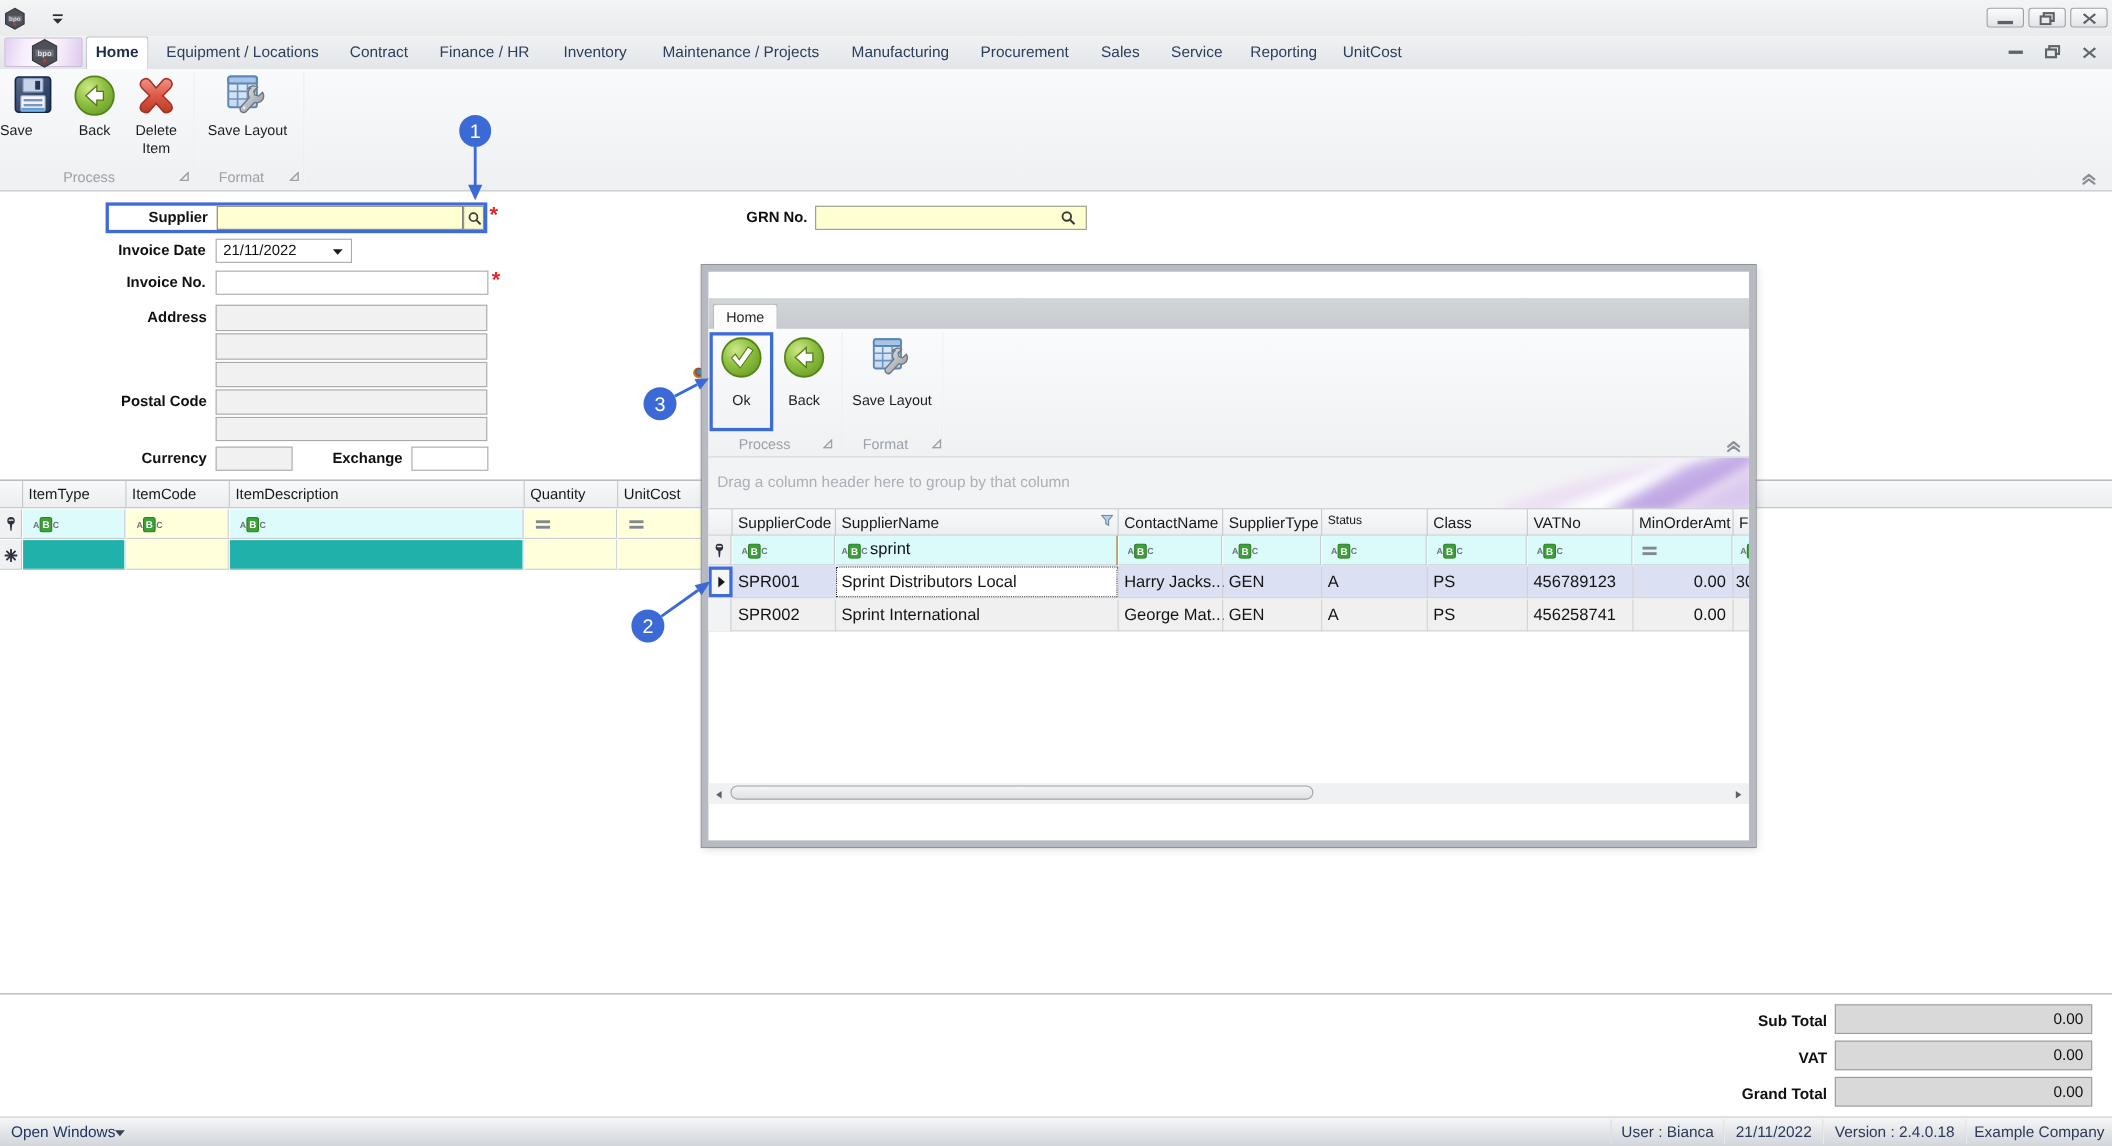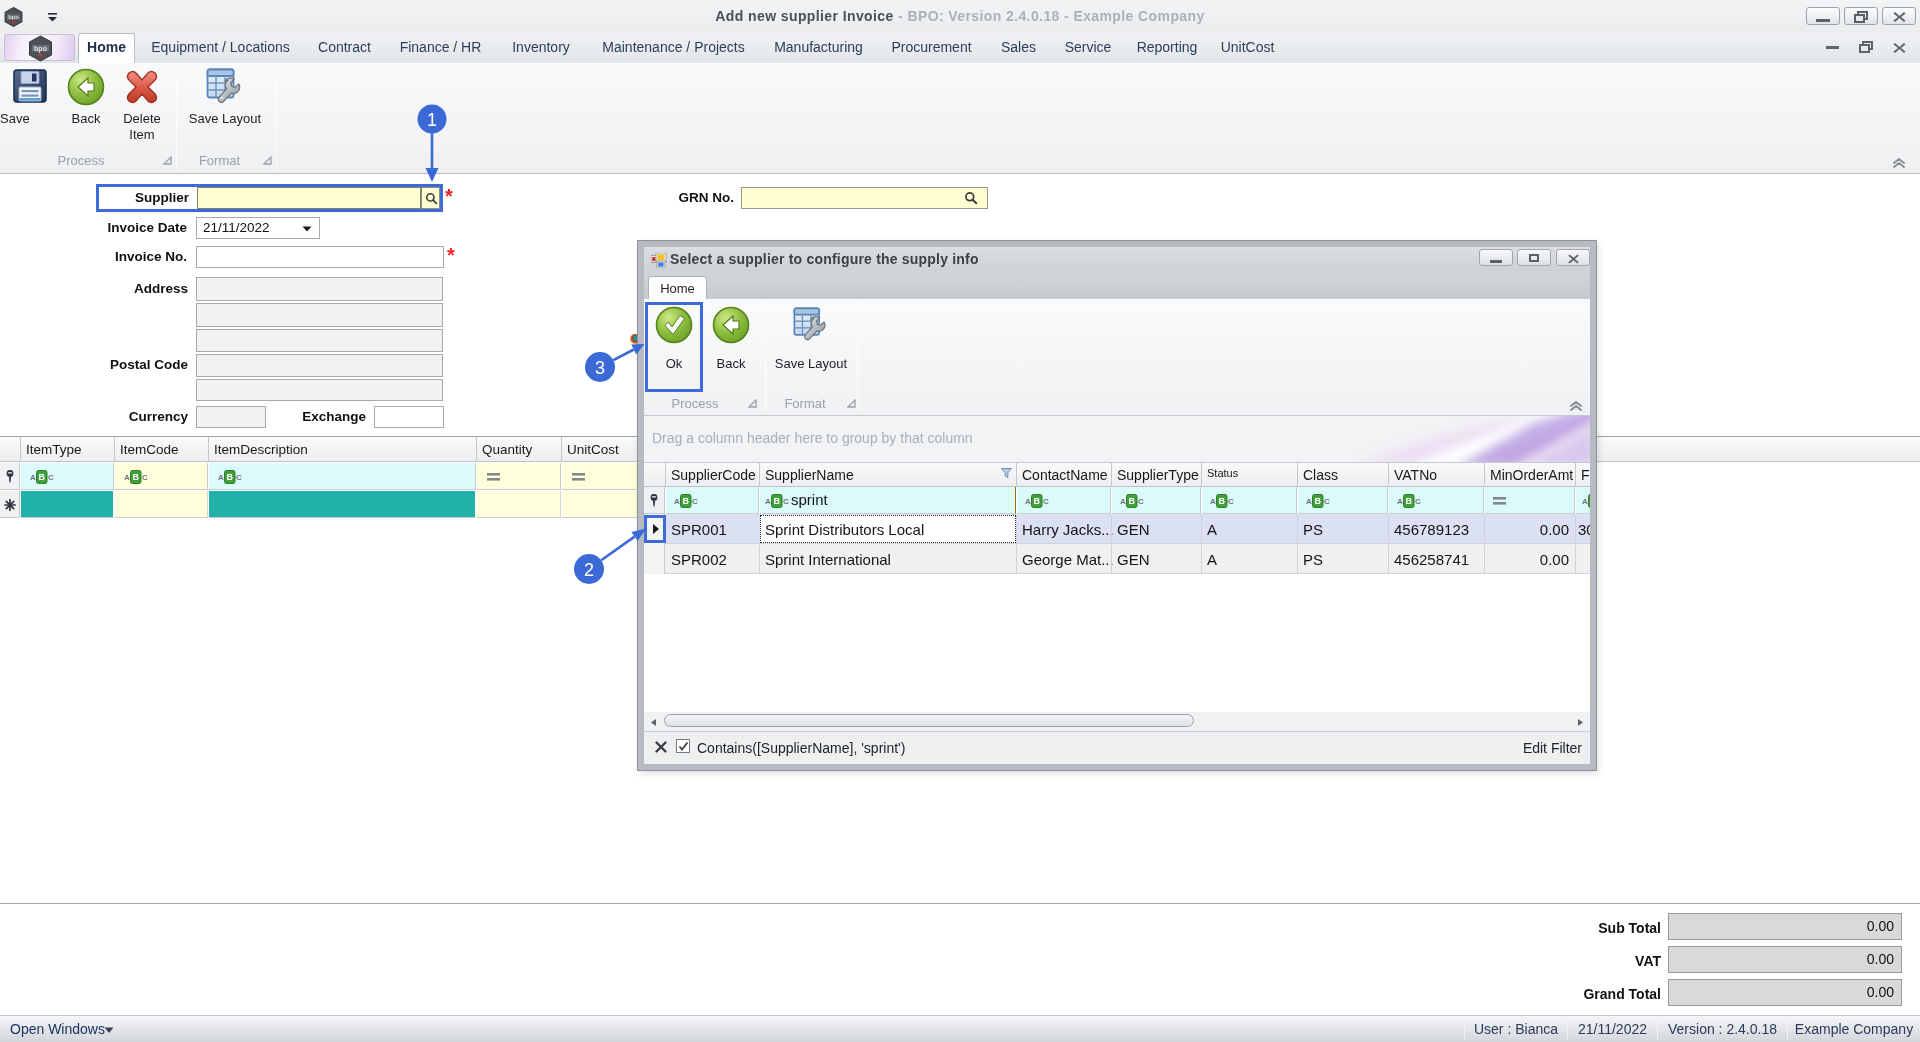--- a/index.html
+++ b/index.html
@@ -22,23 +22,20 @@
     <rect x="4" y="7.5" width="12" height="5" fill="#6a6e75"></rect>
     <text x="10" y="11.8" font-size="5.5" fill="#d8dade" text-anchor="middle" font-weight="bold" font-family="Liberation Sans">bpo</text>
     <circle cx="10" cy="15" r="1.4" fill="#c0392b"></circle>
   </svg>
 
   <svg class="abs" style="left:46px;top:11px;" width="14" height="12" viewBox="0 0 14 12">
     <rect x="2" y="2" width="9" height="1.6" fill="#2b2e33"></rect>
     <polygon points="2,6 11,6 6.5,10.5" fill="#2b2e33"></polygon>
   </svg>
 
-  <div class="abs" style="left:0;top:8px;width:1920px;text-align:center;font-size:14px;">
-    <span style="font-weight:bold;color:#4a5058;letter-spacing:0.4px;">Add new supplier Invoice</span><span style="font-weight:bold;color:#abb1b8;letter-spacing:0.4px;"> - BPO: Version 2.4.0.18 - Example Company</span>
-  </div>
 
   <div class="abs" style="left:1806px;top:7px;width:34px;height:18px;border:1px solid #9ea3a9;border-radius:3px;background:linear-gradient(#fbfcfd,#e2e4e7);">
     <div class="abs" style="left:9px;top:11px;width:14px;height:3px;background:#5c6168;"></div>
   </div>
   <div class="abs" style="left:1844px;top:7px;width:34px;height:18px;border:1px solid #9ea3a9;border-radius:3px;background:linear-gradient(#fbfcfd,#e2e4e7);">
     <svg class="abs" style="left:9px;top:3px;" width="15" height="12" viewBox="0 0 15 12">
       <rect x="4" y="1" width="9" height="7" fill="none" stroke="#5c6168" stroke-width="2"></rect>
       <rect x="1" y="4" width="9" height="7" fill="#e8eaec" stroke="#5c6168" stroke-width="2"></rect>
     </svg>
   </div>
@@ -303,42 +300,20 @@
   <div class="abs" style="left:1567px;top:2px;width:1px;height:22px;background:#b4b8bd;border-right:1px solid #f2f3f5;"></div>
   <div class="abs" style="left:1568px;top:5px;width:89px;text-align:center;font-size:14px;color:#2a3a58;">21/11/2022</div>
   <div class="abs" style="left:1657px;top:2px;width:1px;height:22px;background:#b4b8bd;border-right:1px solid #f2f3f5;"></div>
   <div class="abs" style="left:1658px;top:5px;width:129px;text-align:center;font-size:14px;color:#2a3a58;">Version : 2.4.0.18</div>
   <div class="abs" style="left:1787px;top:2px;width:1px;height:22px;background:#b4b8bd;border-right:1px solid #f2f3f5;"></div>
   <div class="abs" style="left:1788px;top:5px;width:132px;text-align:center;font-size:14px;color:#2a3a58;">Example Company</div>
 </div>
 
 <div class="abs" id="dialog" style="left:638px;top:241px;width:958px;height:529px;border:6px solid #b7bac0;outline:1px solid #8e9195;background:#fff;box-shadow:2px 3px 8px rgba(0,0,0,0.15);overflow:hidden;">
 
-  <div class="abs" style="left:0;top:0;width:946px;height:24px;background:linear-gradient(#dcdee1,#ced1d5);">
-    <svg class="abs" style="left:7px;top:6px;" width="16" height="15" viewBox="0 0 16 15">
-      <rect x="0" y="2.5" width="6" height="7" fill="#f5f5f5" stroke="#9a9da2"></rect>
-      <rect x="1.2" y="4" width="3.4" height="4.2" fill="#cc3333"></rect>
-      <rect x="5" y="0" width="10" height="9" fill="#fdfdfd" stroke="#9a9da2"></rect>
-      <rect x="6.2" y="1.3" width="7.4" height="6.3" fill="#f2c12e"></rect>
-      <rect x="6" y="8" width="8" height="7" fill="#f5f5f5" stroke="#9a9da2"></rect>
-      <rect x="7.2" y="9.3" width="5.4" height="4.4" fill="#4a7de0"></rect>
-    </svg>
-    <div class="abs" style="left:26px;top:4px;font-size:14px;font-weight:bold;color:#3c4147;letter-spacing:0.2px;">Select a supplier to configure the supply info</div>
-    <div class="abs" style="left:835px;top:2px;width:34px;height:17px;border:1px solid #a3a6aa;border-radius:3px;background:linear-gradient(#f8f9fa,#dee0e3);">
-      <div class="abs" style="left:10px;top:10px;width:12px;height:2.6px;background:#5c6167;"></div>
-    </div>
-    <div class="abs" style="left:873px;top:2px;width:34px;height:17px;border:1px solid #a3a6aa;border-radius:3px;background:linear-gradient(#f8f9fa,#dee0e3);">
-      <div class="abs" style="left:11px;top:4px;width:10px;height:8px;border:2px solid #5c6167;"></div>
-    </div>
-    <div class="abs" style="left:912px;top:2px;width:34px;height:17px;border:1px solid #a3a6aa;border-radius:3px;background:linear-gradient(#f8f9fa,#dee0e3);">
-      <svg class="abs" style="left:11px;top:3.5px;" width="11" height="10" viewBox="0 0 11 10">
-        <path d="M1.5 0.5 L5.5 3.8 L9.5 0.5 L10.7 1.8 L6.8 5 L10.7 8.2 L9.5 9.5 L5.5 6.2 L1.5 9.5 L0.3 8.2 L4.2 5 L0.3 1.8 Z" fill="#5c6167"></path>
-      </svg>
-    </div>
-  </div>
 
   <div class="abs" style="left:0;top:24px;width:946px;height:28px;background:linear-gradient(#d2d5d8,#c7cbcf);"></div>
   <div class="abs" style="left:4px;top:29px;width:59px;height:23px;background:#fdfdfe;border:1px solid #b0b4b8;border-bottom:none;border-radius:3px 3px 0 0;text-align:center;font-size:13px;color:#1e2124;line-height:23px;">Home</div>
 
   <div class="abs" style="left:0;top:52px;width:946px;height:117px;background:linear-gradient(#fafbfc,#eff1f3);border-bottom:1px solid #c3c6ca;overflow:hidden;">
 
     <svg class="abs" style="left:10px;top:6px;" width="40" height="40" viewBox="0 0 40 40">
       <defs>
         <radialGradient id="grn2" cx="0.35" cy="0.3" r="0.9">
           <stop offset="0" stop-color="#cfe788"></stop>
@@ -527,32 +502,20 @@
   <div class="abs" style="left:0;top:465px;width:946px;height:19px;background:#f0f1f3;">
     <svg class="abs" style="left:6px;top:6px;" width="7" height="9" viewBox="0 0 7 9">
         <polygon points="6,1 1,4.5 6,8" fill="#5d6269"></polygon>
       </svg>
     <svg class="abs" style="left:933px;top:6px;" width="7" height="9" viewBox="0 0 7 9">
         <polygon points="1,1 6,4.5 1,8" fill="#5d6269"></polygon>
       </svg>
     <div class="abs" style="left:20px;top:2px;width:530px;height:13px;border:1px solid #9ea2a7;border-radius:7px;background:linear-gradient(#f4f5f6,#dfe2e5);"></div>
   </div>
 
-  <div class="abs" style="left:0;top:484px;width:946px;height:33px;background:#edeff1;border-top:1px solid #c8cbcf;">
-    <svg class="abs" style="left:11px;top:9px;" width="12" height="12" viewBox="0 0 12 12">
-      <path d="M1.5 1.5 L10.5 10.5 M10.5 1.5 L1.5 10.5" stroke="#3a3f46" stroke-width="2.4" stroke-linecap="round"></path>
-    </svg>
-    <div class="abs" style="left:32px;top:7px;width:14px;height:14px;background:#fff;border:1px solid #767b81;">
-      <svg class="abs" style="left:1px;top:1px;" width="11" height="11" viewBox="0 0 11 11">
-          <path d="M1.5 5.5 L4 8.5 L9.5 1.5" fill="none" stroke="#3c4147" stroke-width="1.8"></path>
-        </svg>
-    </div>
-    <div class="abs" style="left:53px;top:8px;font-size:14px;color:#222527;">Contains([SupplierName], 'sprint')</div>
-    <div class="abs" style="left:838px;top:8px;width:100px;text-align:right;font-size:14px;color:#222527;">Edit Filter</div>
-  </div>
 </div>
 
 <svg width="0" height="0" style="position:absolute">
   <defs>
     <symbol id="iabc" viewBox="0 0 24 14">
       <text x="0" y="10" font-size="8" fill="#6e7379" font-weight="bold" font-family="Liberation Sans">A</text>
       <rect x="6.5" y="0.5" width="10.5" height="13" rx="2" fill="#3fa03a" stroke="#2e7d2a"></rect>
       <text x="11.8" y="10.4" font-size="9" fill="#fff" text-anchor="middle" font-weight="bold" font-family="Liberation Sans">B</text>
       <text x="18" y="10" font-size="8" fill="#6e7379" font-weight="bold" font-family="Liberation Sans">C</text>
     </symbol>

